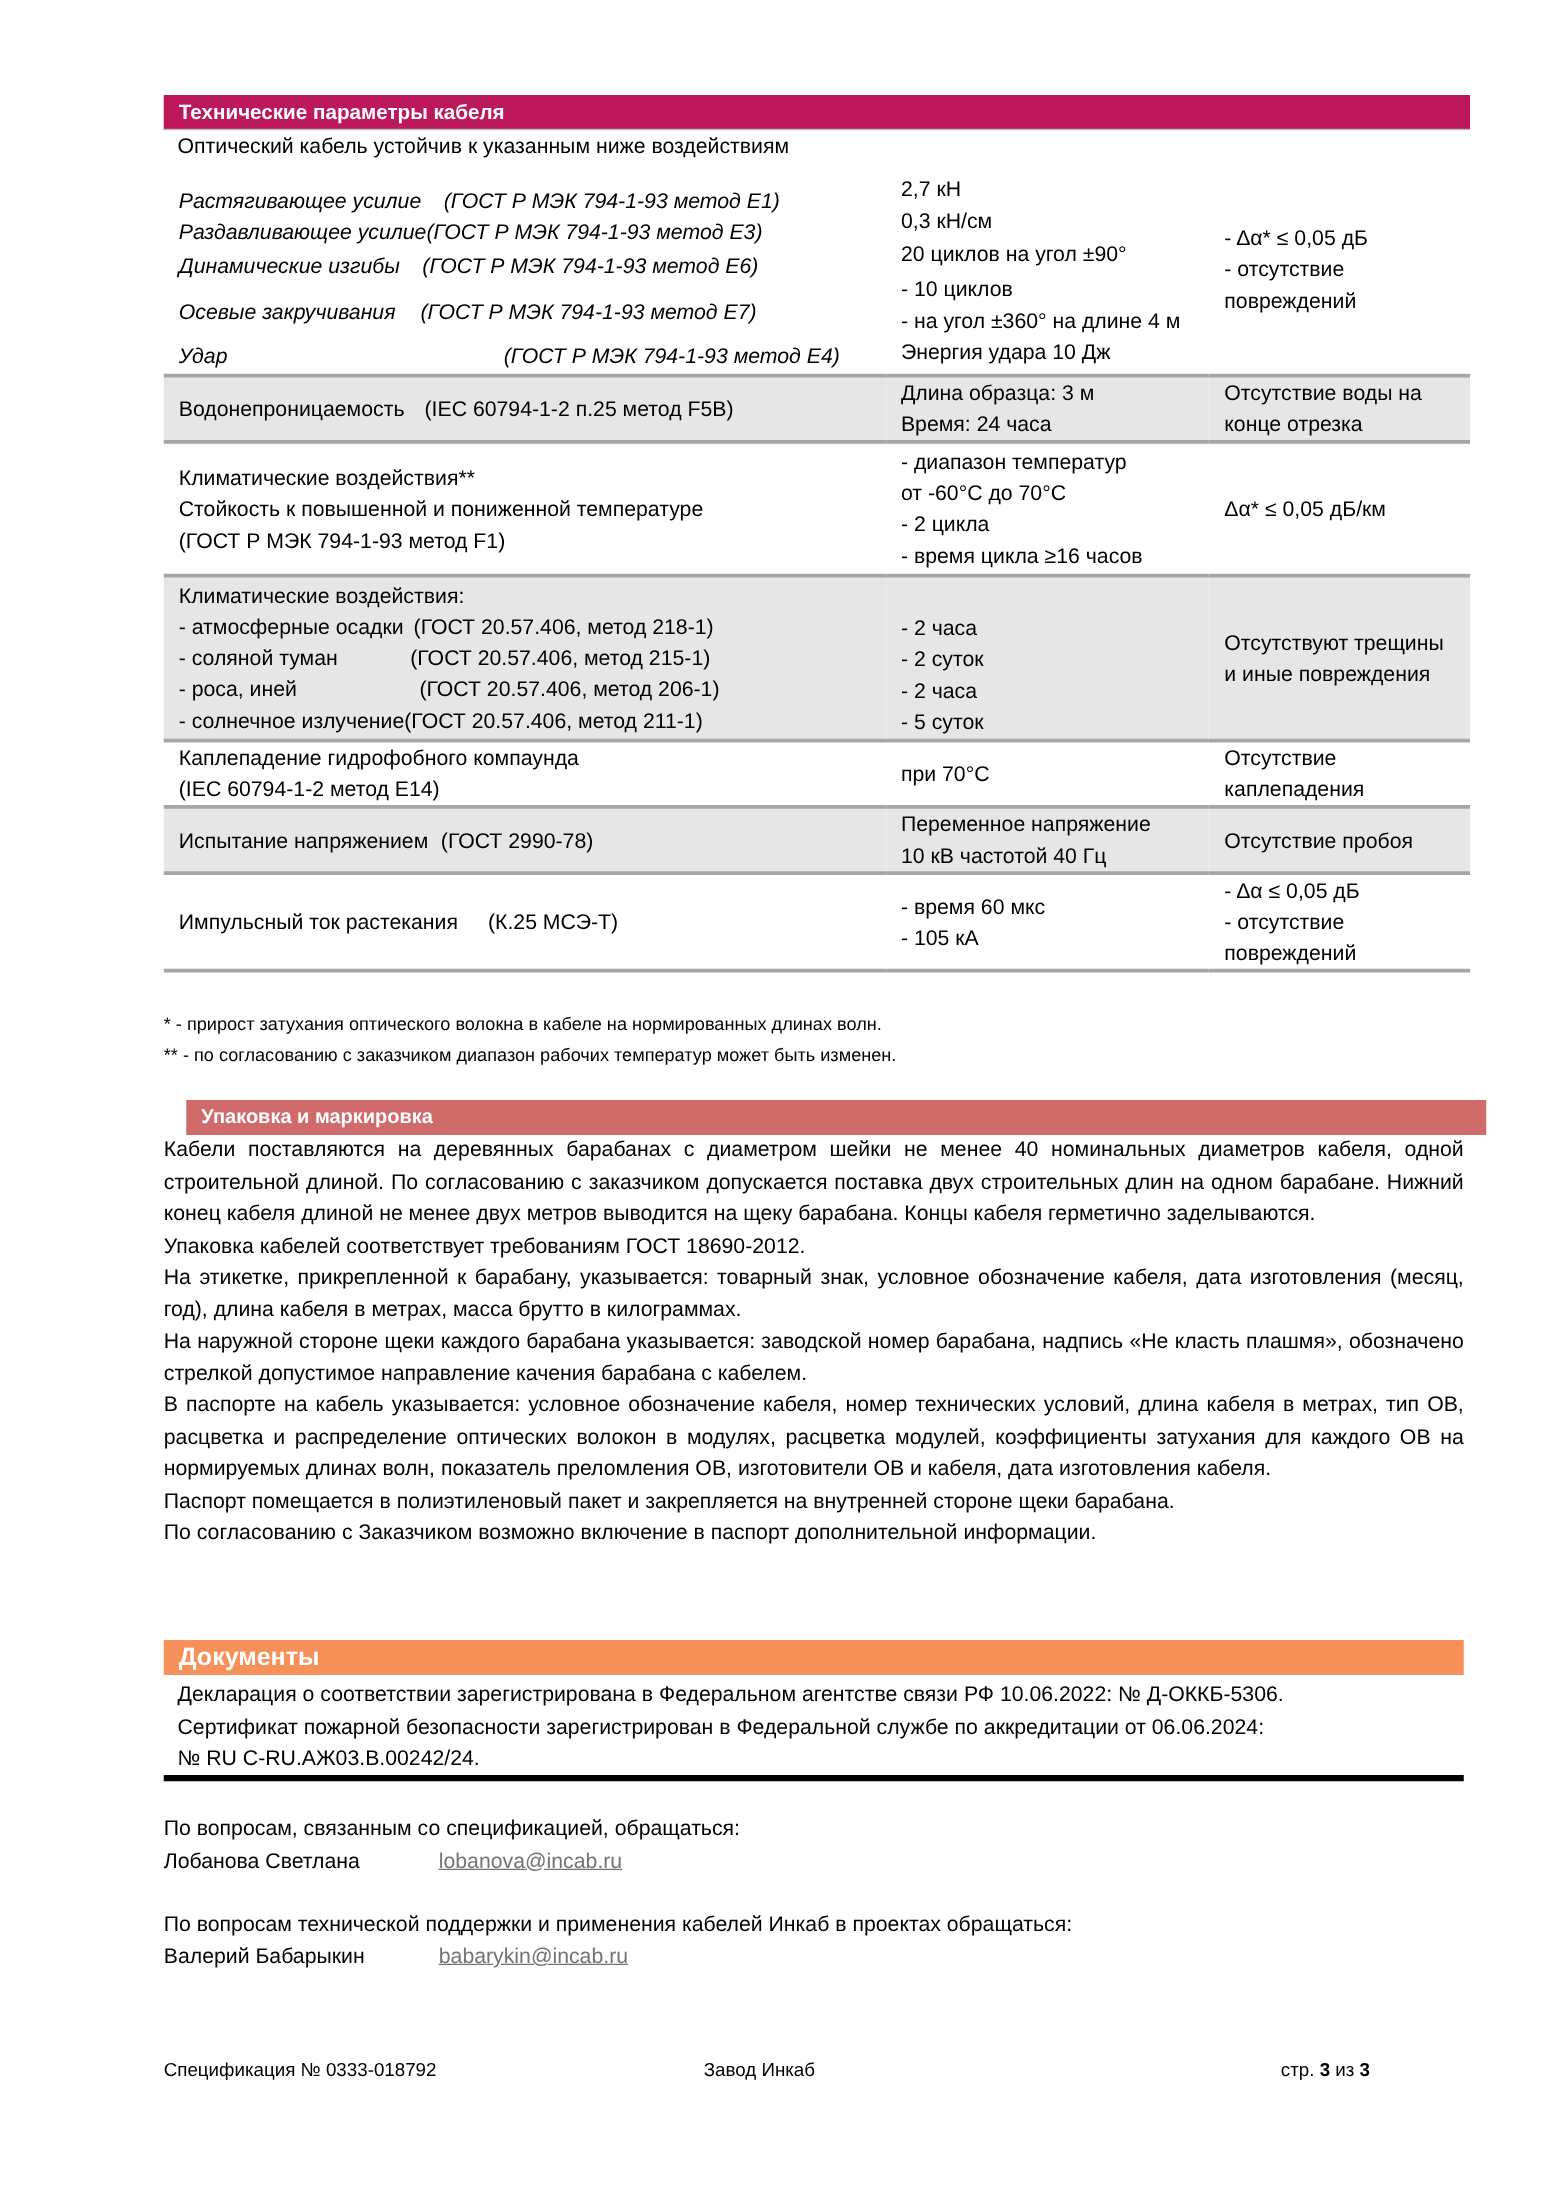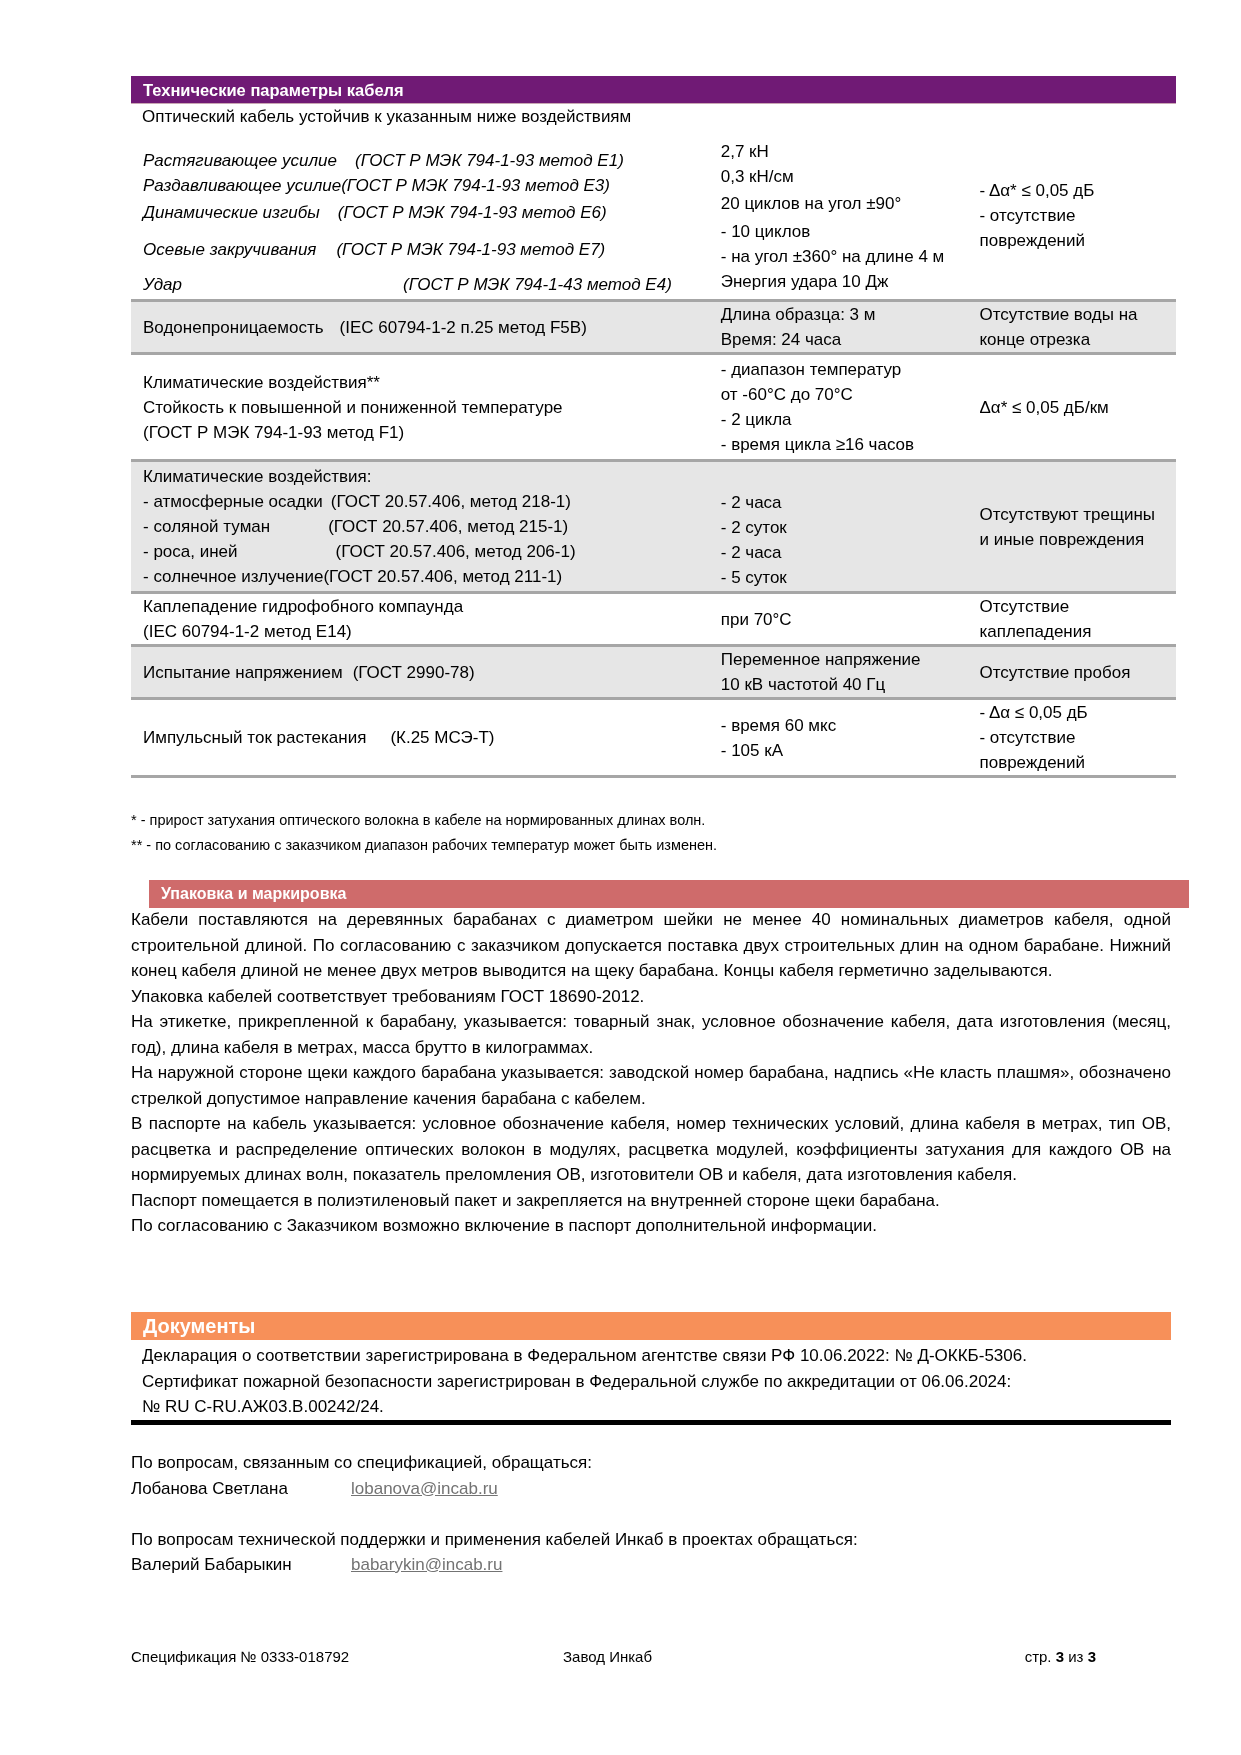--- a/index.html
+++ b/index.html
@@ -1,19 +1,19 @@
 <!DOCTYPE html>
 <html><head>
 <meta charset="utf-8">
 <style>
   html, body { margin:0; padding:0; background:#ffffff; }
   body { width:1241px; height:1755px; position:relative; font-family:"Liberation Sans", sans-serif; color:#000; }
   .page { position:absolute; left:0; top:0; width:1241px; height:1755px; }
   .sec-header { position:absolute; left:131px; width:1045px; height:28px; color:#fff; font-weight:bold; font-size:16.5px; line-height:28px; padding-left:12px; box-sizing:border-box; }
-  .sec-tech { top:76px; background:#701a75; border-bottom:1px solid #c9a7b4; }
+  .sec-tech { top:76px; background:#be185d; border-bottom:1px solid #c9a7b4; }
   .sec-pack { top:880px; left:149px; width:1040px; background:#cf6b6b; font-family:"Liberation Sans", sans-serif; font-size:16px; }
   .sec-docs { top:1312px; left:131px; width:1040px; background:#f79059; font-size:20px; }
   .intro { position:absolute; left:142px; top:107px; font-size:17px;text-align:center; }
   table.spec { position:absolute; left:131px; top:132px; width:1045px; border-collapse:collapse; font-size:17px; }
   table.spec td, table.spec th { padding:0 12px; vertical-align:middle; font-weight:normal; }
   table.spec th { background:#e6e6e6; height:26px; text-align:center; border-top:3px solid #a6a6a6; border-bottom:3px solid #a6a6a6; }
   table.spec tr.grey td { background:#e6e6e6; }
   table.spec tr.sep td { border-bottom:3px solid #a6a6a6; }
   .col1 { width:530px; }
   .col2 { width:260px; }
@@ -45,21 +45,21 @@
 
   <table class="spec">
     <tbody>
 
     <tr class="sep">
       <td style="padding-top:16px;padding-bottom:2px;font-style:italic;">
         <span class="line"><span>Растягивающее усилие</span><span class="gap g1"></span><span>(ГОСТ Р МЭК 794-1-93 метод E1)</span></span>
         <span class="line"><span>Раздавливающее усилие</span><span>(ГОСТ Р МЭК 794-1-93 метод E3)</span></span>
         <span class="line" style="line-height:30px"><span>Динамические изгибы</span><span class="gap" style="width:18px"></span><span>(ГОСТ Р МЭК 794-1-93 метод E6)</span></span>
         <span class="line" style="line-height:44px"><span>Осевые закручивания</span><span class="gap" style="width:20px"></span><span>(ГОСТ Р МЭК 794-1-93 метод E7)</span></span>
-        <span class="line"><span>Удар</span><span class="gap" style="width:221px"></span><span>(ГОСТ Р МЭК 794-1-43 метод E4)</span></span>
+        <span class="line"><span>Удар</span><span class="gap" style="width:221px"></span><span>(ГОСТ Р МЭК 794-1-93 метод E4)</span></span>
       </td>
       <td style="padding-top:4px;padding-bottom:2px;margin-top:44px;">
         <span class="line">2,7 кН</span>
         <span class="line">0,3 кН/см</span>
         <span class="line" style="line-height:30px">20 циклов на угол ±90°</span>
         <span class="line">- 10 циклов</span>
         <span class="line">- на угол ±360° на длине 4 м</span>
         <span class="line">Энергия удара 10 Дж</span>
       </td>
       <td>

